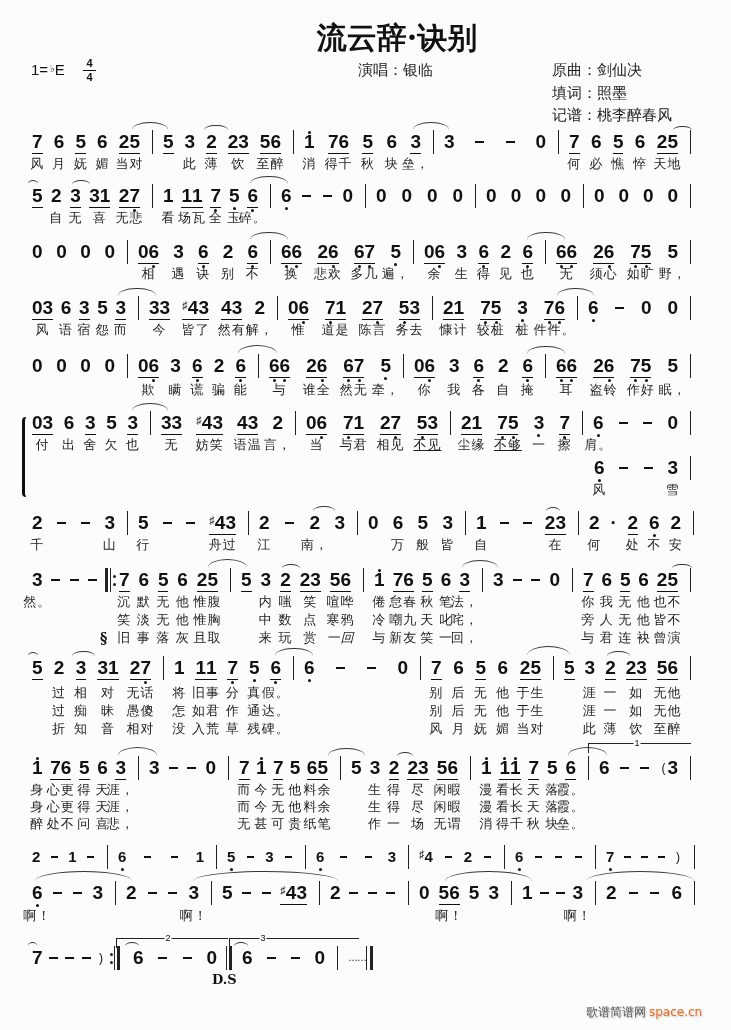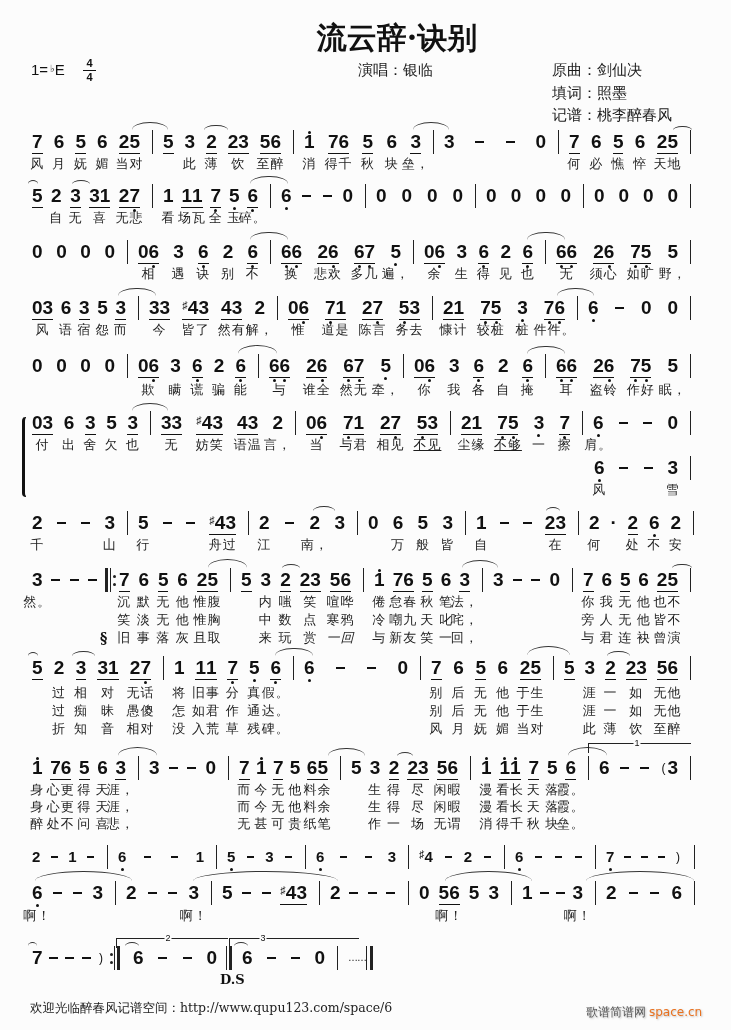--- a/index.html
+++ b/index.html
@@ -2703,21 +2703,20 @@
       <div class="volta" style="left: 588px; top: 743px; width: 102px;">
         <span class="volta-label" style="left: 48px;">1</span>
       </div>
       <div class="volta" style="left: 116px; top: 938px; width: 111px;">
         <span class="volta-label" style="left: 51px;">2</span>
       </div>
       <div class="volta" style="left: 229px; top: 938px; width: 129px;">
         <span class="volta-label" style="left: 33px;">3</span>
       </div>
       <div class="abs segno" style="left: 100px; top: 629px;">§</div>
-      <div class="abs ds" style="left: 220px; top: 972px;">D.S</div>
+      <div class="abs ds" style="left: 212px; top: 972px;">D.S</div>
       <div class="abs lbracket" style="left: 22px; top: 417px; height: 80px;"></div>
     </div>
 
-  <div class="abs footer">欢迎光临醉春风记谱空间：http://www.qupu123.com/space/6</div>
   <div class="abs wm">
     <span class="cn">歌谱简谱网</span><span class="en" style="color: rgb(232, 113, 31);">space.cn</span>
   </div>
 </div>
 
 </body></html>

